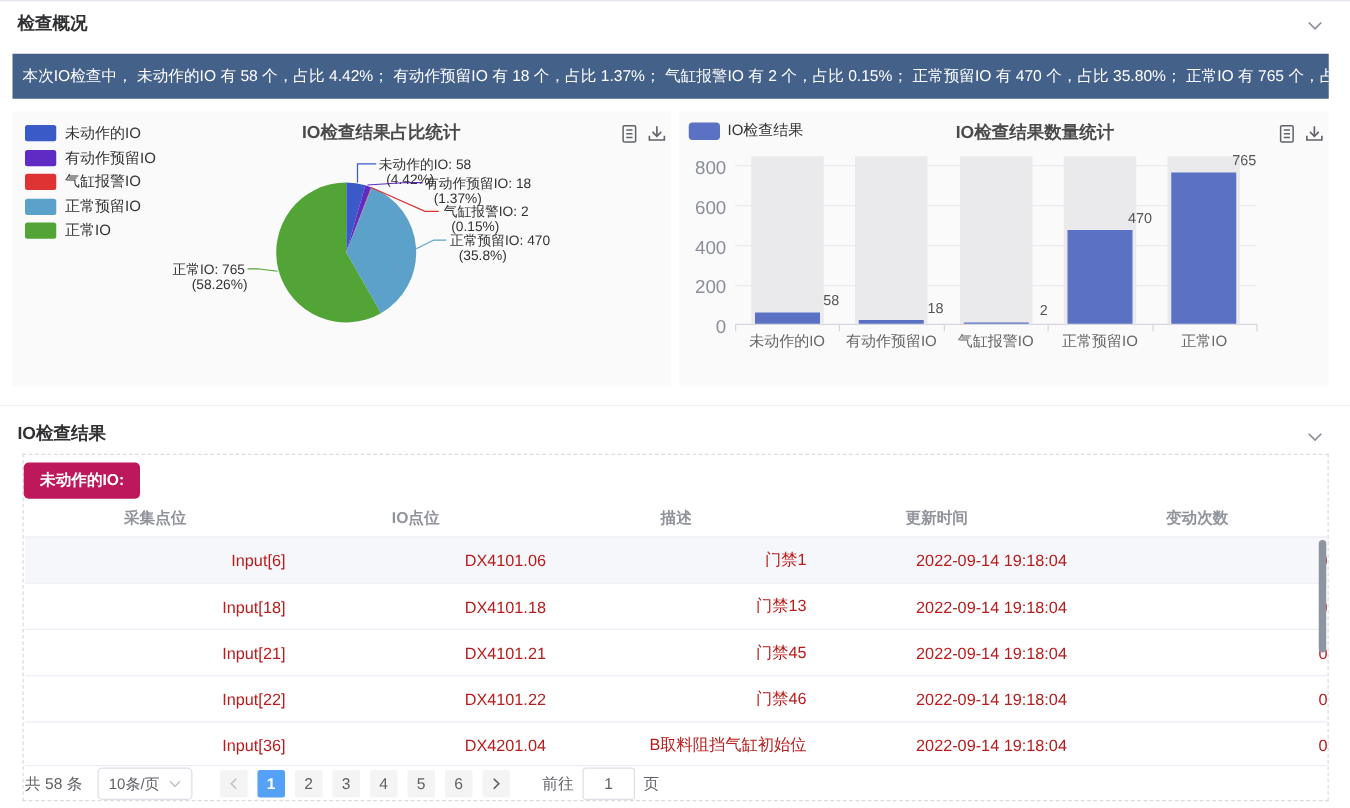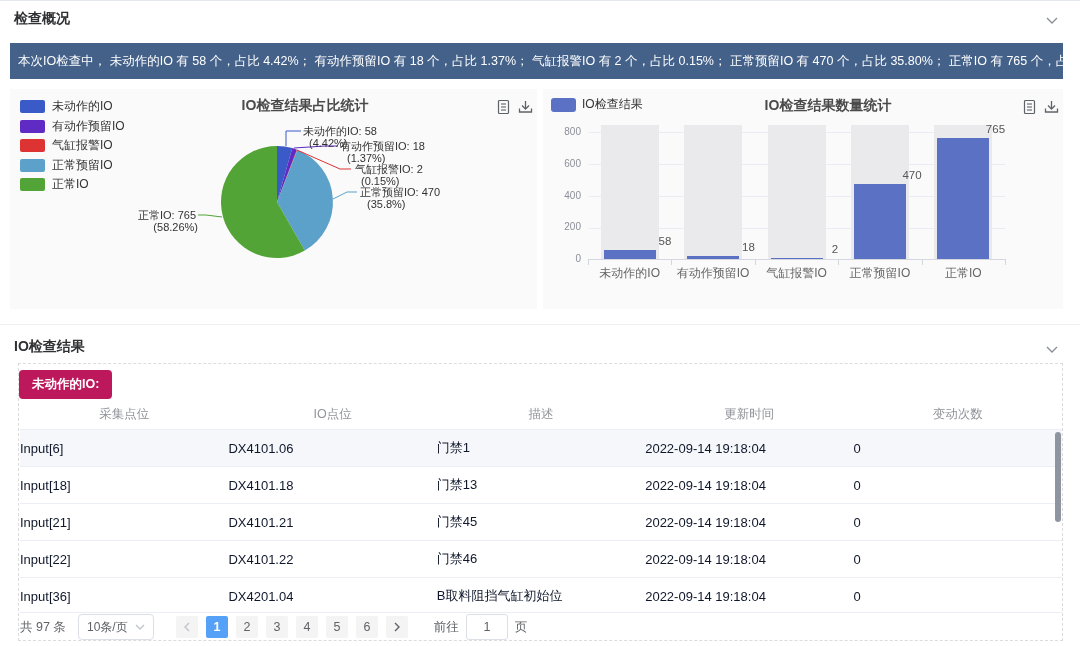--- a/index.html
+++ b/index.html
@@ -27,43 +27,43 @@
   .pleg-item{display:flex;align-items:center;height:19.5px;cursor:pointer;}
   .sw{width:25px;height:13px;border-radius:2px;margin-right:7px;flex:none;}
   .pleg-lb{font-size:12px;color:#333;}
   #pie-svg{position:absolute;left:0;top:0;}
   
   #bar-legend{position:absolute;left:8px;top:7px;display:flex;align-items:center;cursor:pointer;}
   #bar-legend .sw{width:25px;height:14px;border-radius:3px;margin-right:6px;}
   #bar-legend .lb{font-size:12px;color:#333;}
   .gridline{position:absolute;left:45px;width:417px;height:1px;background:#ebebf1;}
   #axis-line{position:absolute;left:45px;top:170px;width:418px;height:1px;background:#d4d7de;}
-  .ytick{position:absolute;left:0;width:38px;text-align:right;font-size:10px;color:#8b8f99;}
+  .ytick{position:absolute;left:0;width:38px;text-align:right;font-size:15px;color:#8b8f99;}
   .tickmark{position:absolute;top:171px;width:1px;height:5px;background:#d4d7de;}
   #bar-slots{position:absolute;left:45px;top:36px;width:417px;height:134px;display:flex;}
   .bslot{flex:1;position:relative;}
   .bbg{position:absolute;left:50%;transform:translateX(-50%);width:58px;top:0;bottom:0;background:#eaeaec;}
   .bfill{position:absolute;left:50%;transform:translateX(-50%);width:52px;bottom:0;}
   .bval{position:absolute;left:0;width:100%;text-align:right;font-size:11.5px;color:#555;}
   #bar-cats{position:absolute;left:45px;top:176px;width:417px;display:flex;}
   .bcat{flex:1;text-align:center;font-size:12px;color:#666;white-space:nowrap;}
   
   #divider2{position:absolute;left:0;top:323px;width:1080px;height:1px;background:#f0f0f2;}
   #results-border{position:absolute;left:18px;top:362px;width:1045px;height:278px;
                   border:1px dashed #dcdcdc;box-sizing:border-box;pointer-events:none;}
   #filter-btn{position:absolute;left:19px;top:369px;background:#3d5ec6;color:#fff;font-size:12.5px;
               font-weight:bold;padding:6px 13px;border-radius:4px;border:none;cursor:pointer;
               font-family:"Liberation Sans",sans-serif;}
   #io-table{position:absolute;left:20px;top:399px;width:1042px;}
   #thead{display:flex;height:29px;align-items:center;}
-  .th{width:20%;text-align:center;font-size:12.5px;color:#909399;}
+  .th{width:20%;text-align:center;font-size:12.5px;color:#909399;font-weight:bold;}
   #tbody{position:relative;height:183px;overflow:hidden;border-bottom:1px solid #ebeef5;}
   .trow{display:flex;height:37px;align-items:center;border-top:1px solid #ebeef5;cursor:pointer;box-sizing:border-box;}
   .trow.hl{background:#f5f7fa;}
-  .td{width:20%;text-align:left;font-size:13px;color:#0f172a;}
+  .td{width:20%;text-align:right;font-size:13px;color:#b91c1c;}
   #scroll-thumb{position:absolute;right:1px;top:3px;width:6px;height:90px;border-radius:3px;
                 background:#8f95a0;cursor:pointer;}
   
   #pagination{position:absolute;left:20px;top:612px;height:28px;display:flex;align-items:center;
               font-size:12.5px;color:#606266;}
   #pg-total{margin-right:12px;white-space:nowrap;}
   #size-select{width:76px;height:26px;border:1px solid #dcdfe6;border-radius:4px;background:#fff;
                display:flex;align-items:center;justify-content:center;gap:7px;margin-right:16px;
                cursor:pointer;font-size:12px;color:#606266;box-sizing:border-box;}
   .pbtn{min-width:22px;height:22px;border-radius:2px;background:#f4f4f5;display:flex;align-items:center;
@@ -289,21 +289,21 @@
           <div class="td">DX4201.04</div>
           <div class="td">B取料阻挡气缸初始位</div>
           <div class="td">2022-09-14 19:18:04</div>
           <div class="td">0</div>
         </div>
         <div id="scroll-thumb"></div>
     </div>
   </div>
 
   <div id="pagination">
-    <span id="pg-total">共 97 条</span>
+    <span id="pg-total">共 58 条</span>
     <div id="size-select">
       <span>10条/页</span>
       <svg width="10" height="8" viewBox="0 0 10 8">
           <polyline points="1,2 5,6 9,2" fill="none" stroke="#c0c4cc" stroke-width="1.3"></polyline>
         </svg>
     </div>
     <div class="pbtn" id="prev-btn">
       <svg width="8" height="10" viewBox="0 0 8 10">
           <polyline points="6,1 2,5 6,9" fill="none" stroke="#c0c4cc" stroke-width="1.4"></polyline>
         </svg>

